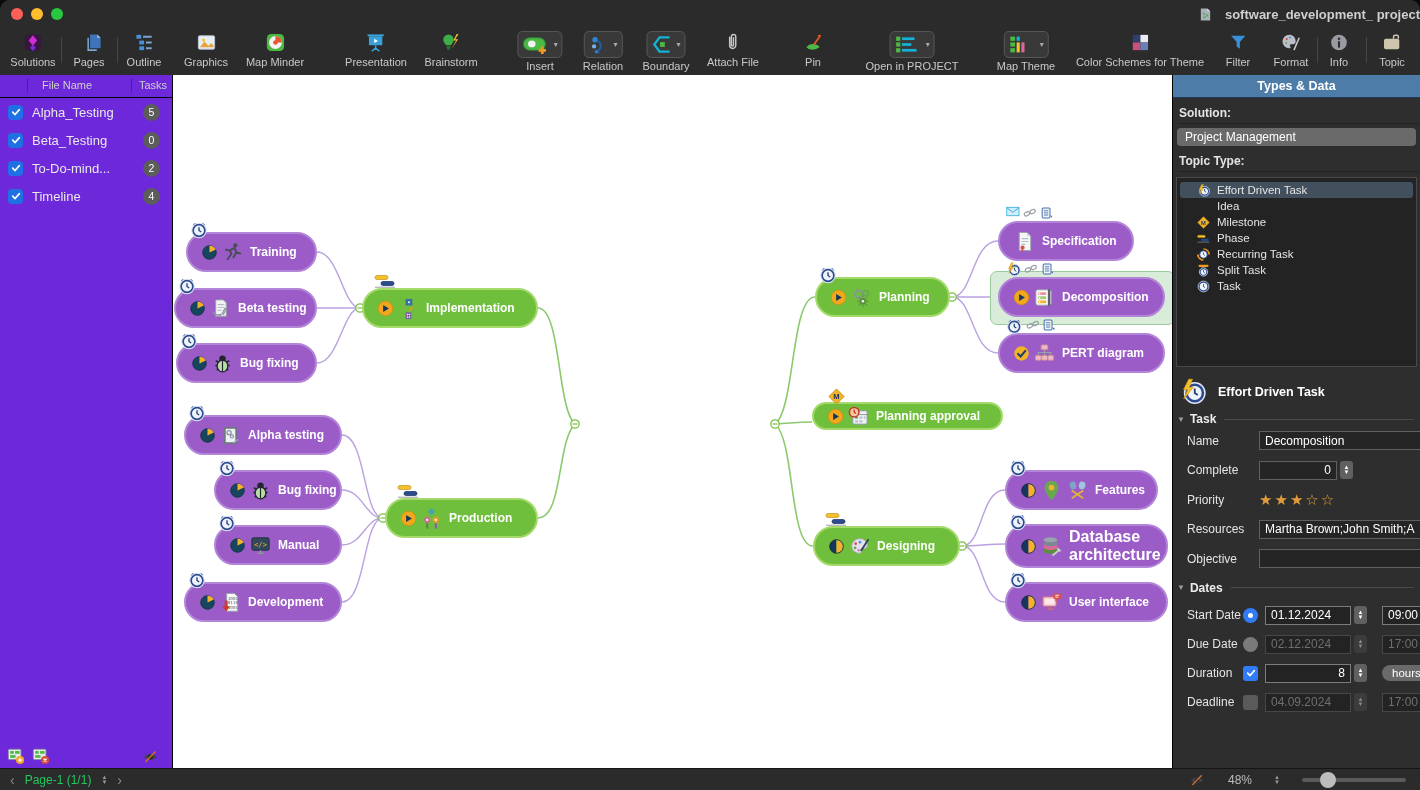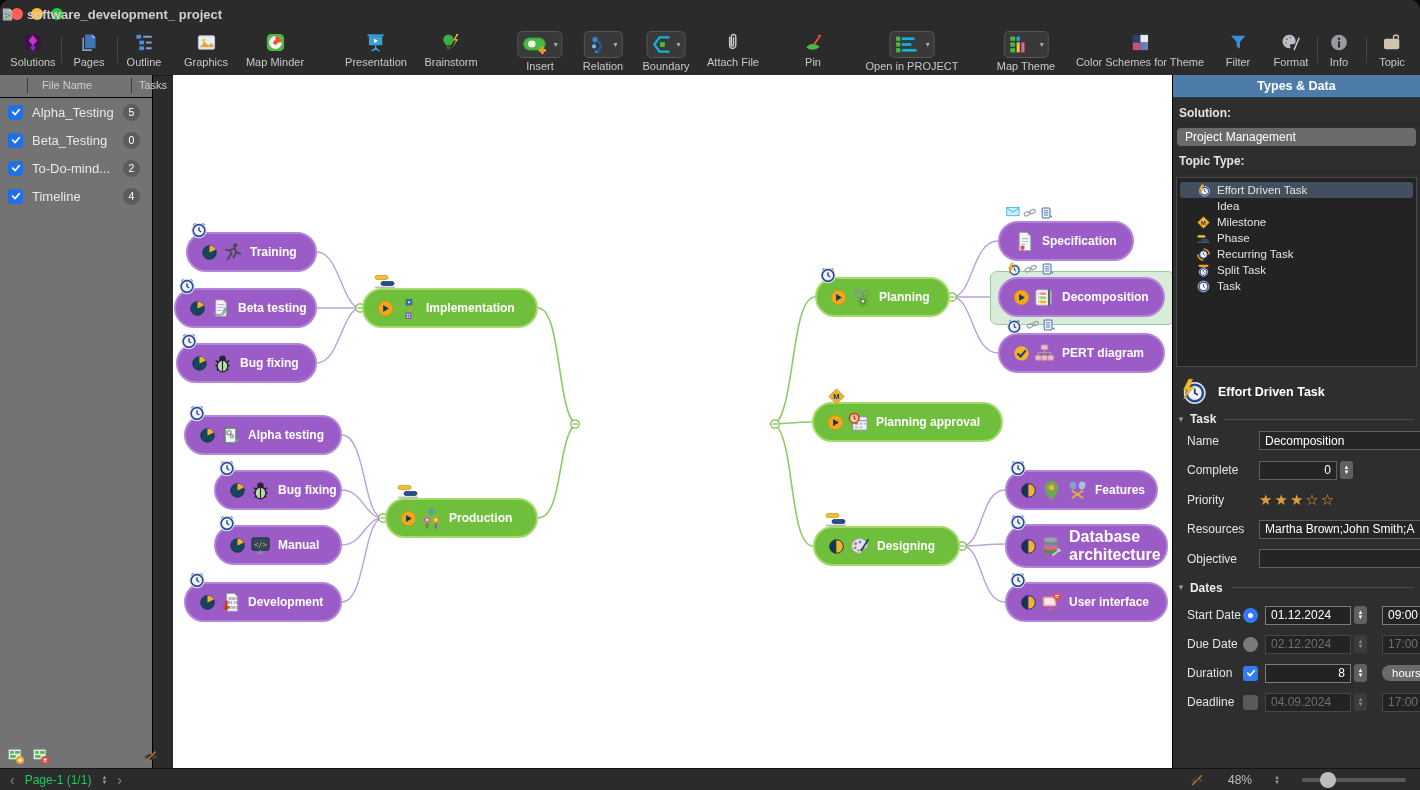--- a/index.html
+++ b/index.html
@@ -2,34 +2,34 @@
 <html><head>
 <meta charset="utf-8">
 <style>
   html,body{margin:0;padding:0;background:#0a0a0a;}
   #app{position:relative;width:1420px;height:790px;overflow:hidden;background:#2b2b2b;
        font-family:"Liberation Sans",sans-serif;border-radius:10px 10px 0 0;}
   
   #titlebar{position:absolute;left:0;top:0;width:1420px;height:28px;background:#2b2b2b;}
   .tl{position:absolute;top:8px;width:12px;height:12px;border-radius:50%;}
   .tl.red{left:11px;background:#ff5f57;} .tl.yel{left:31px;background:#febc2e;} .tl.grn{left:51px;background:#28c840;}
-  .title-wrap{position:absolute;left:0;right:0;top:0;height:28px;display:flex;align-items:center;justify-content:flex-start;gap:12px;}
+  .title-wrap{position:absolute;left:0;right:0;top:0;height:28px;display:flex;align-items:center;justify-content:flex-end;gap:12px;}
   .title-wrap .ticon svg{width:15px;height:15px;display:block;}
   .title-txt{color:#cfcfcf;font-size:13px;font-weight:bold;}
   
   #toolbar{position:absolute;left:0;top:28px;width:1420px;height:47px;background:#2b2b2b;border-bottom:1px solid #1c1c1c;}
   .tb-item{position:absolute;top:3px;display:flex;flex-direction:column;align-items:center;gap:2px;transform:translateX(-50%);cursor:default;}
   .tb-icon{height:23px;display:flex;align-items:center;}
   .tb-icon svg{height:21px;width:auto;display:block;}
   .tb-label{font-size:11px;color:#c9c9c9;white-space:nowrap;}
   .dd{display:flex;align-items:center;border:1px solid #565656;background:#393939;border-radius:5px;padding:1px 4px;gap:4px;}
   .dd .arr{color:#aaa;font-size:8px;line-height:1;}
   .tb-sep{position:absolute;top:9px;width:1px;height:26px;background:#454545;}
   
-  #sidebar{position:absolute;left:0;top:75px;width:153px;height:693px;background:#737373;color:#e8e8e8;border-right:1px solid #000;box-sizing:border-box;}
+  #sidebar{position:absolute;left:0;top:75px;width:173px;height:693px;background:#6d28d9;color:#e8e8e8;border-right:1px solid #000;box-sizing:border-box;}
   .sb-header{position:relative;height:22px;border-bottom:1px solid #000;font-size:11px;color:#cfcfcf;}
   .sb-header span{position:absolute;top:4px;}
   .sb-h-sep{position:absolute;top:3px;width:1px;height:15px;background:#3c3c3c;}
   .file-row{height:28px;display:flex;align-items:center;padding-left:8px;font-size:13px;}
   .chk{width:15px;height:15px;border-radius:4px;background:#1f6fe5;display:flex;align-items:center;justify-content:center;margin-right:9px;flex:none;}
   .chk svg{width:10px;height:10px;display:block;}
   .fname{flex:1;white-space:nowrap;overflow:hidden;}
   .fbadge{width:17px;height:17px;border-radius:50%;background:#5c5c5c;color:#fff;font-size:10.5px;display:flex;align-items:center;justify-content:center;margin-right:12px;flex:none;}
   .sb-bottom{position:absolute;left:0;bottom:0;width:100%;height:24px;display:flex;align-items:center;gap:7px;padding-left:7px;box-sizing:border-box;}
   .sb-bottom .mico svg{width:18px;height:18px;display:block;}
@@ -130,21 +130,21 @@
       <div class="tb-item" style="left: 33px;">
         <span class="tb-icon">
           <svg viewBox="0 0 22 22">
             <rect x="2.5" y="2.5" width="17" height="17" rx="4" fill="#38173f"></rect>
             <path d="M11 3.5 L15.5 9 L11 14.5 L6.5 9 Z" fill="#cf2bd6"></path>
             <path d="M11 13 L14 16.5 L11 20 L8 16.5 Z" fill="#7e2bd6"></path>
           </svg>
         </span>
         <span class="tb-label">Solutions</span>
       </div>
-      <div class="tb-item" style="left: 89px;">
+      <div class="tb-item" style="left: 89px; align-items: flex-end;">
         <span class="tb-icon">
           <svg viewBox="0 0 22 22">
             <path d="M5 6 v13 h9" fill="none" stroke="#7ea4d4" stroke-width="1.6"></path>
             <path d="M7 2.5 h7.5 l3.5 3.5 v11 h-11 z" fill="#3f74b8"></path>
             <path d="M14.5 2.5 l3.5 3.5 h-3.5 z" fill="#a9c6e8"></path>
           </svg>
         </span>
         <span class="tb-label">Pages</span>
       </div>
       <div class="tb-item" style="left: 144px;">
@@ -575,21 +575,21 @@
         <div class="badge" style="left: 646px; top: 191px;">
           <span>
             <svg viewBox="0 0 18 18" style="width: 18px; height: 18px;">
               <path d="M5.5 2.6 l-2.2 2.2 M12.5 2.6 l2.2 2.2" stroke="#2b4a8f" stroke-width="1.6"></path>
               <circle cx="9" cy="9.5" r="7.2" fill="#2b4a8f" stroke="#dfe6f5" stroke-width="1.1"></circle>
               <circle cx="9" cy="9.5" r="5" fill="#eef2fa"></circle>
               <path d="M9 6.3 V9.5 l2.2 1.5" stroke="#1d3f6e" stroke-width="1.3" fill="none"></path>
             </svg>
           </span>
         </div>
-        <div class="topic main" style="left: 639px; top: 327px; width: 191px; height: 40px;">
+        <div class="topic main" style="left: 639px; top: 327px; width: 191px; height: 28px;">
           <span class="icn small">
             <svg viewBox="0 0 20 20">
               <circle cx="10" cy="10" r="8.5" fill="#f2a81d" stroke="#d88f12"></circle>
               <path d="M7.2 5.8 L14 10 L7.2 14.2 Z" fill="#16365c"></path>
             </svg>
           </span>
           <span class="icn">
             <svg viewBox="0 0 24 24">
               <rect x="6" y="6" width="15" height="14" rx="1.5" fill="#eef1f5" stroke="#8a93a0"></rect>
               <path d="M6 10 h15" stroke="#8a93a0"></path>

